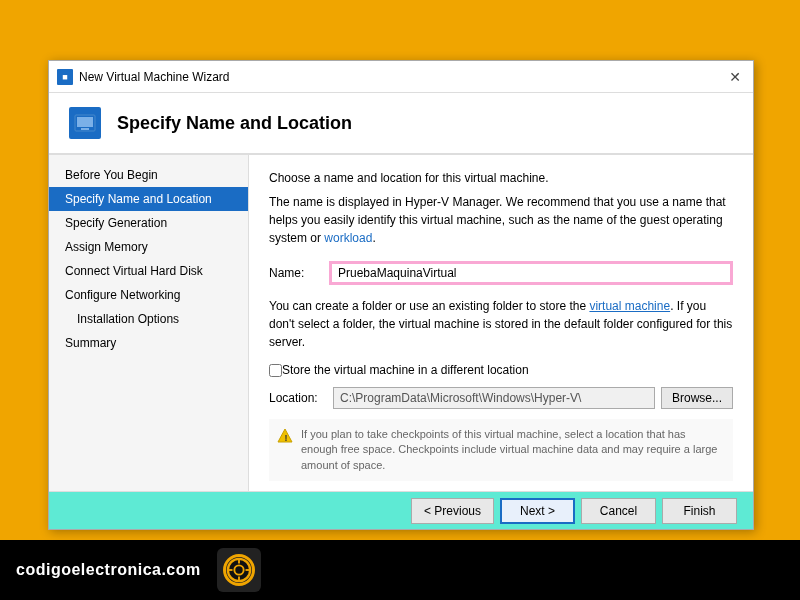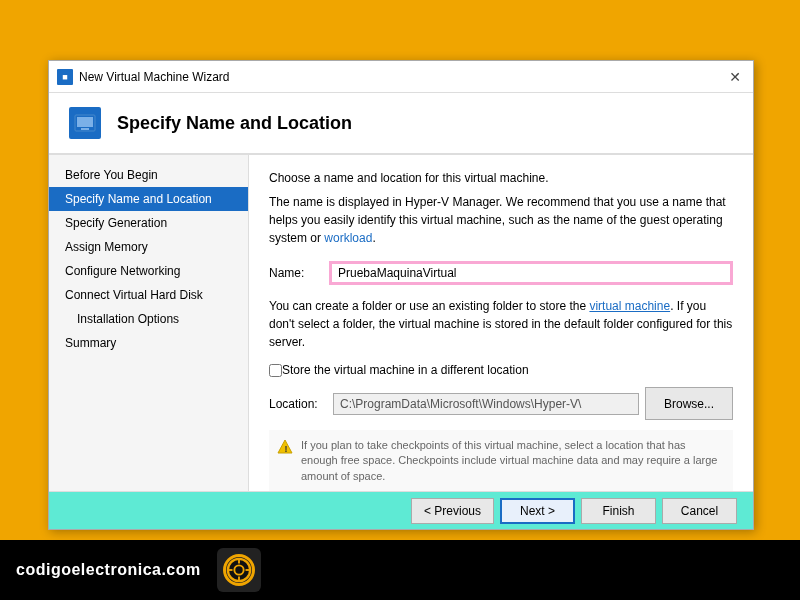--- a/index.html
+++ b/index.html
@@ -251,22 +251,22 @@
     .location-input {
       flex: 1;
       height: 22px;
       border: 1px solid #aaa;
       padding: 0 6px;
       font-size: 12px;
       background: #f0f0f0;
       color: #555;
     }
     .browse-btn {
-      height: 33px;
-      padding: 0 18px;
+      height: 22px;
+      padding: 0 10px;
       font-size: 12px;
       border: 1px solid #aaa;
       background: #e8e8e8;
       cursor: pointer;
     }
 
     .warning-row {
       display: flex;
       align-items: flex-start;
       gap: 8px;
@@ -337,22 +337,22 @@
     <span class="header-title">Specify Name and Location</span>
   </div>
 
   <div class="dialog-body">
 
     <div class="nav-panel">
       <div class="nav-item">Before You Begin</div>
       <div class="nav-item active">Specify Name and Location</div>
       <div class="nav-item">Specify Generation</div>
       <div class="nav-item">Assign Memory</div>
+      <div class="nav-item">Connect Virtual Hard Disk</div>
       <div class="nav-item">Configure Networking</div>
-      <div class="nav-item">Connect Virtual Hard Disk</div>
       <div class="nav-item sub">Installation Options</div>
       <div class="nav-item">Summary</div>
     </div>
 
     <div class="content-panel">
       <p class="content-intro">Choose a name and location for this virtual machine.</p>
       <p class="content-desc">
         The name is displayed in Hyper-V Manager. We recommend that you use a name that helps you easily
         identify this virtual machine, such as the name of the guest operating system or <span class="link">workload</span>.
       </p>
@@ -384,22 +384,22 @@
           <text x="7.5" y="12.5" font-size="9" fill="#333" font-weight="bold">!</text>
         </svg>
         <span class="warning-text">If you plan to take checkpoints of this virtual machine, select a location that has enough free space. Checkpoints include virtual machine data and may require a large amount of space.</span>
       </div>
     </div>
   </div>
 
   <div class="dialog-footer">
     <button class="footer-btn">&lt; Previous</button>
     <button class="footer-btn primary">Next &gt;</button>
+    <button class="footer-btn">Cancel</button>
     <button class="footer-btn">Finish</button>
-    <button class="footer-btn">Cancel</button>
   </div>
 </div>
 
 <div class="bottom-bar">
   <span class="bottom-bar-text">codigoelectronica.com</span>
   <div class="bottom-bar-logo">
     <div class="logo-inner">
       <svg width="28" height="28" viewBox="0 0 28 28" fill="none">
         <circle cx="14" cy="14" r="12" fill="#111" stroke="#f0a500" stroke-width="2.5"></circle>
         <circle cx="14" cy="14" r="5" fill="none" stroke="#f0a500" stroke-width="2"></circle>

